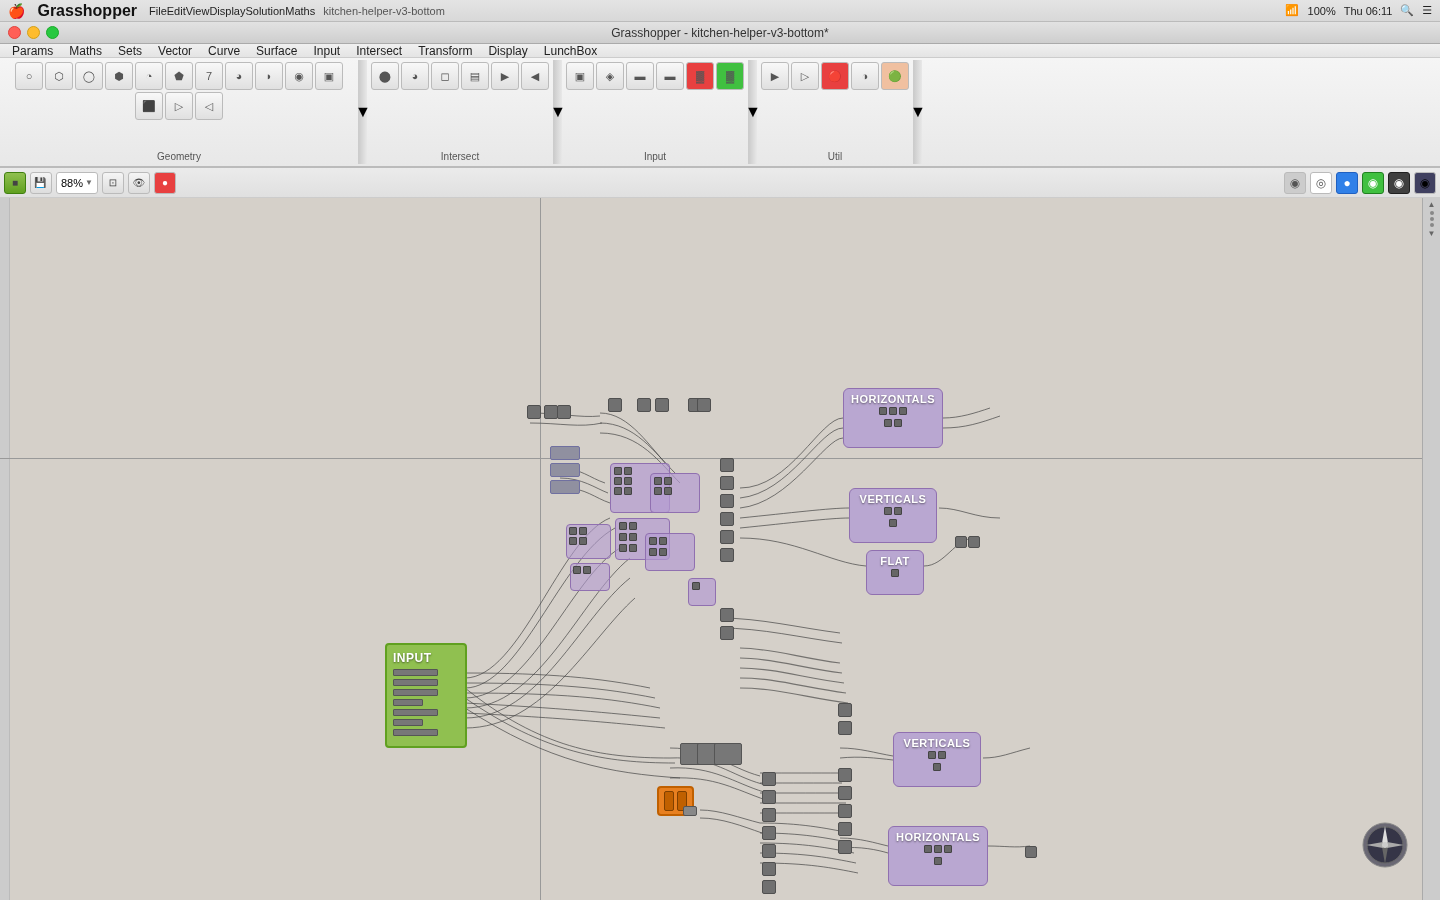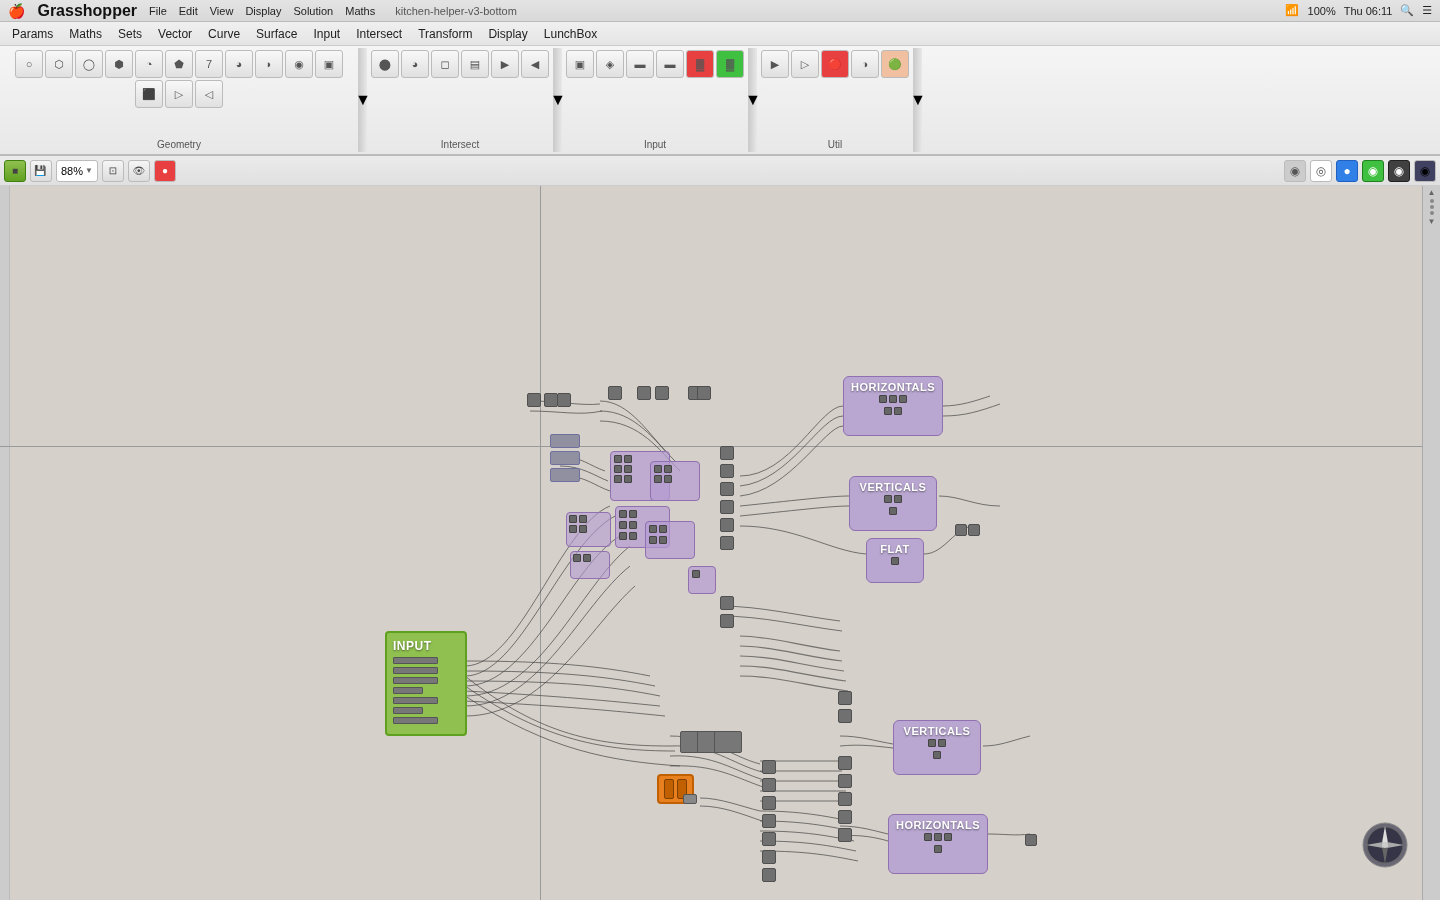--- a/index.html
+++ b/index.html
@@ -11,21 +11,21 @@
 
     
     #macos-bar {
       width: 100%; height: 22px; background: linear-gradient(to bottom, #e4e4e4, #d8d8d8);
       display: flex; align-items: center; justify-content: space-between;
       border-bottom: 1px solid #bbb; padding: 0 8px;
     }
     .macos-left { display: flex; align-items: center; gap: 12px; }
     .macos-left .apple { font-size: 14px; }
     .macos-app-name { font-size: 16px; font-weight: 700; color: #111; }
-    .macos-menu-items { display: flex; gap: 12px; }
+    .macos-menu-items { display: flex; }
     .macos-menu-items span { font-size: 11px; color: #222; cursor: pointer; }
     .macos-right { display: flex; align-items: center; gap: 8px; font-size: 11px; color: #222; }
     .macos-right span { cursor: pointer; }
 
     
     #app-window {
       width: 100%; height: calc(900px - 22px);
       display: flex; flex-direction: column;
     }
 
@@ -33,21 +33,21 @@
     #window-titlebar {
       height: 22px; background: linear-gradient(to bottom, #e2e2e2, #cecece);
       display: flex; align-items: center; justify-content: center;
       border-bottom: 1px solid #aaa; position: relative; flex-shrink: 0;
     }
     #window-titlebar .traffic-lights { position: absolute; left: 8px; display: flex; gap: 6px; }
     #window-titlebar .title { font-size: 12px; color: #333; font-weight: 500; }
 
     
     #menubar {
-      height: 24px; background: linear-gradient(to bottom, #f0f0f0, #e4e4e4);
+      height: 14px; background: linear-gradient(to bottom, #f0f0f0, #e4e4e4);
       display: flex; align-items: center; padding: 0 4px;
       border-bottom: 1px solid #ccc; flex-shrink: 0;
     }
     .menu-item { font-size: 12px; color: #222; padding: 0 8px; cursor: pointer; height: 100%; display: flex; align-items: center; }
 
     
     #toolbar {
       height: 110px; background: linear-gradient(to bottom, #f5f5f5, #e8e8e8);
       border-bottom: 2px solid #bbb; display: flex; align-items: stretch;
       padding: 2px 0; flex-shrink: 0; overflow-x: auto;
@@ -201,20 +201,28 @@
     <span>📶</span>
     <span>100%</span>
     <span>Thu 06:11</span>
     <span>🔍</span>
     <span>☰</span>
   </div>
 </div>
 
 <div id="app-window">
 
+  <div id="window-titlebar">
+    <div class="traffic-lights">
+      <div class="tl tl-red"></div>
+      <div class="tl tl-yellow"></div>
+      <div class="tl tl-green"></div>
+    </div>
+    <span class="title">Grasshopper - kitchen-helper-v3-bottom*</span>
+  </div>
 
   <div id="menubar">
     <span class="menu-item">Params</span>
     <span class="menu-item">Maths</span>
     <span class="menu-item">Sets</span>
     <span class="menu-item">Vector</span>
     <span class="menu-item">Curve</span>
     <span class="menu-item">Surface</span>
     <span class="menu-item">Input</span>
     <span class="menu-item">Intersect</span>

